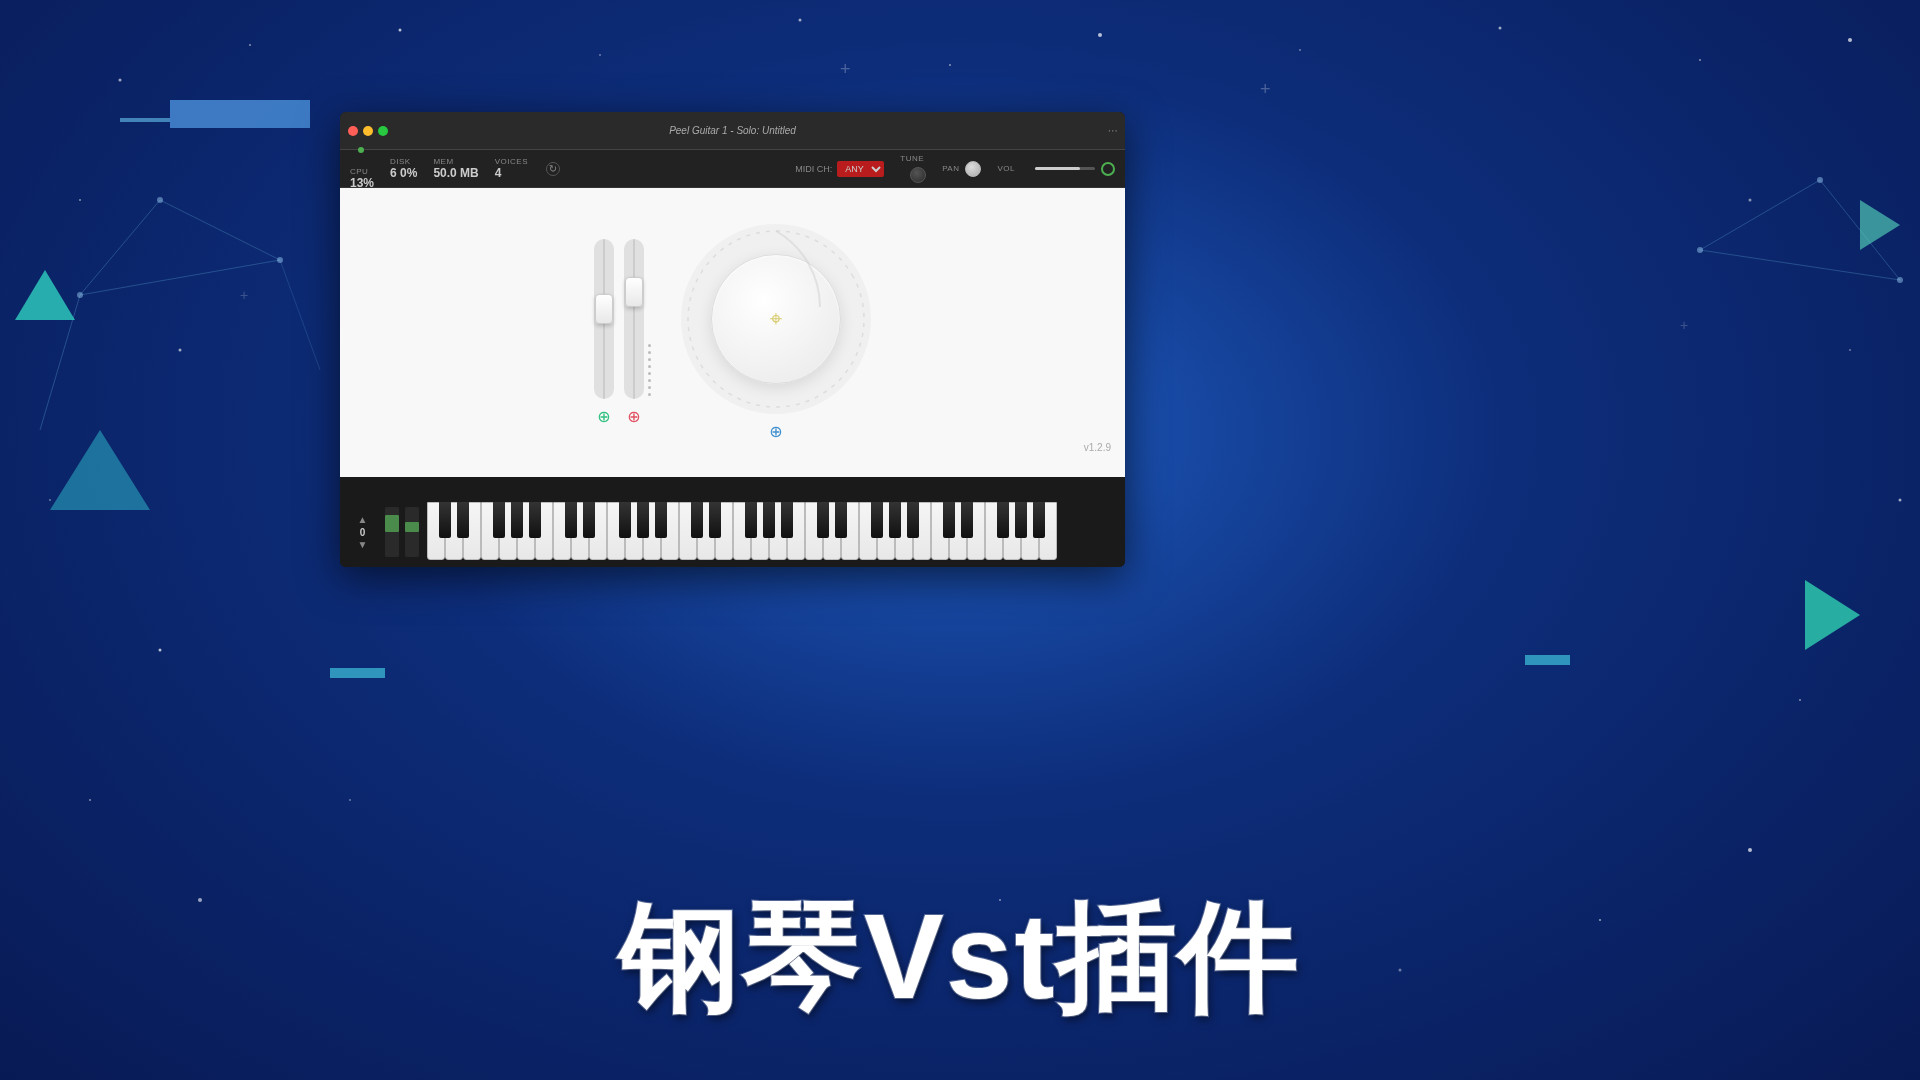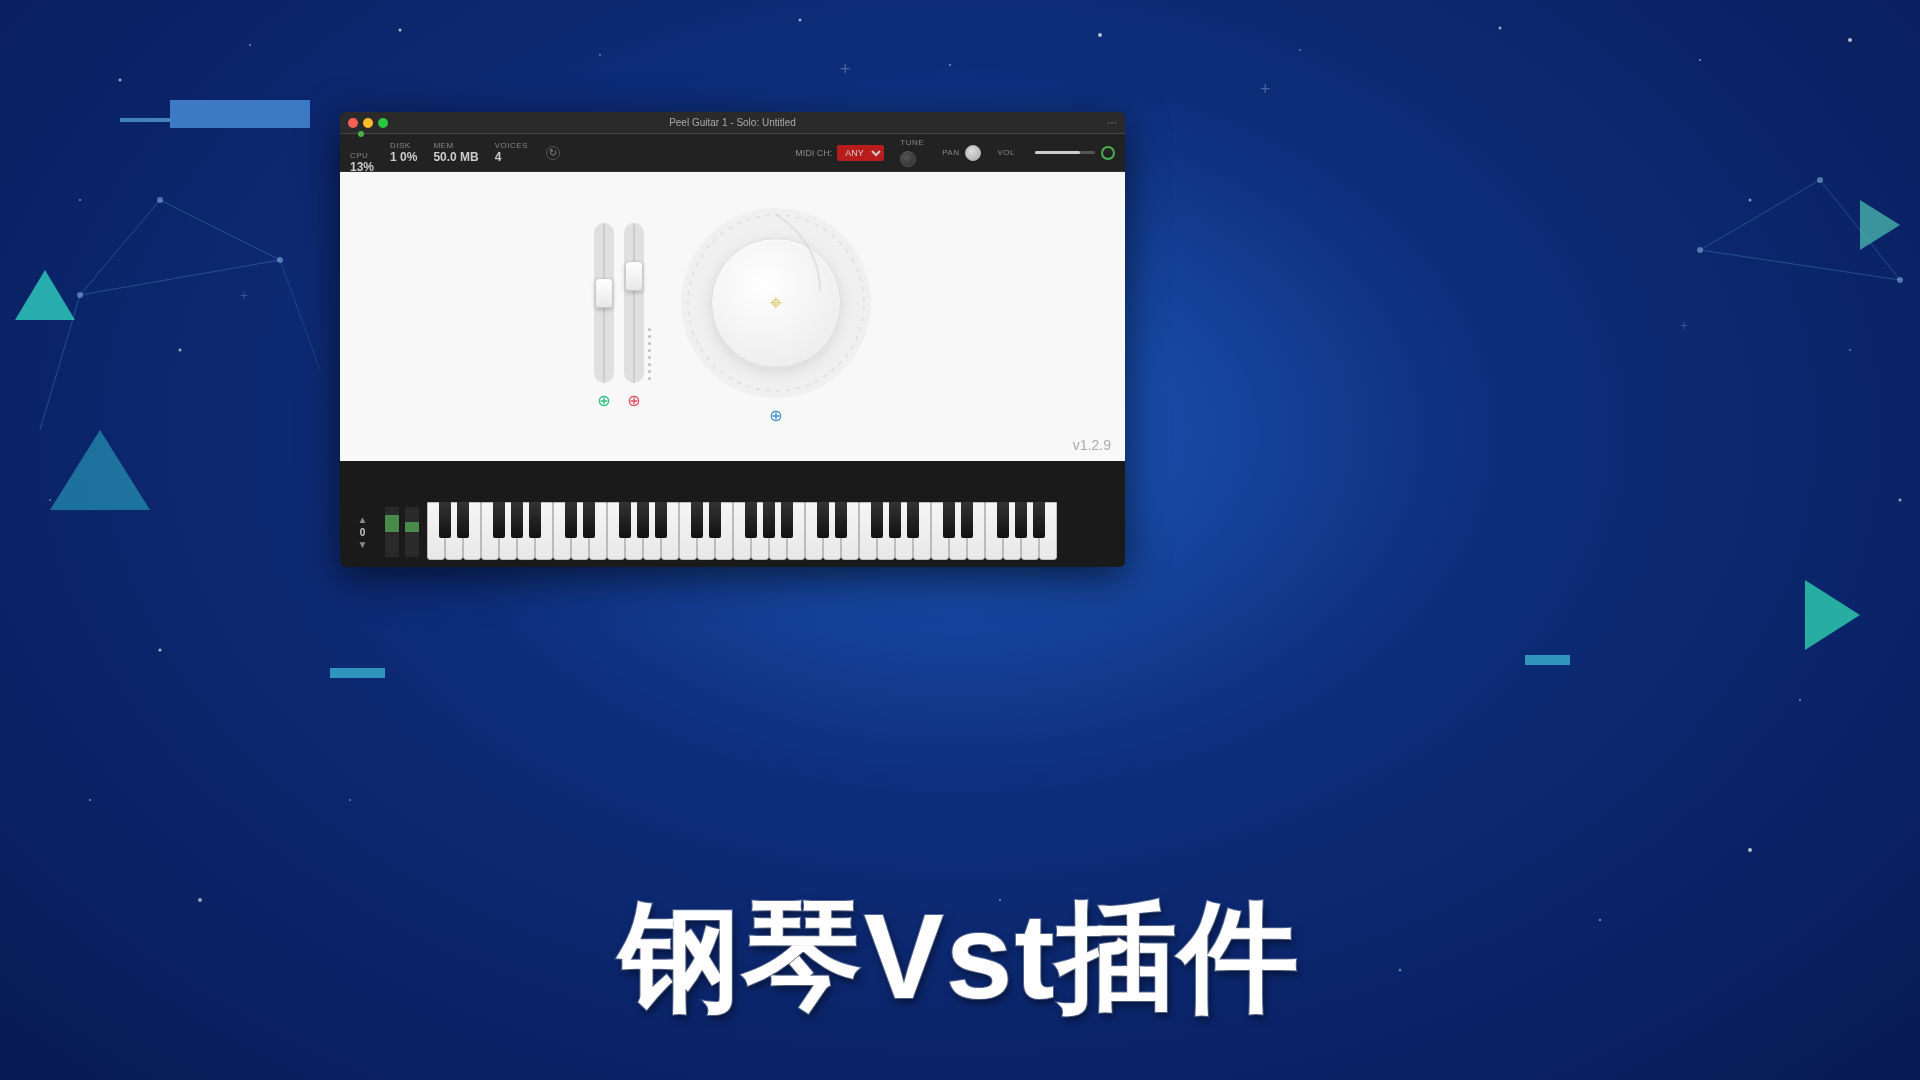--- a/index.html
+++ b/index.html
@@ -126,27 +126,28 @@
       width: 785px;
       height: 455px;
       background: #1a1a1a;
       border-radius: 6px;
       box-shadow: 0 10px 40px rgba(0,0,0,0.6);
       overflow: hidden;
     }
 
     
     .title-bar {
-      height: 22px;
+      height: 38px;
       background: #2a2a2a;
       display: flex;
       align-items: center;
       justify-content: space-between;
       padding: 0 8px;
       border-bottom: 1px solid #444;
+      font-style: italic;
     }
     .window-controls {
       display: flex;
       gap: 5px;
       align-items: center;
     }
     .win-btn {
       width: 10px;
       height: 10px;
       border-radius: 50%;
@@ -411,23 +412,23 @@
       cursor: pointer;
     }
     .knob-inner-icon {
       font-size: 22px;
       color: #c8b830;
       opacity: 0.7;
     }
 
     .version-text {
       position: absolute;
-      bottom: 8px;
+      bottom: 24px;
       right: 14px;
-      font-size: 14px;
+      font-size: 10px;
       color: #aaa;
     }
 
     
     .piano-bar {
       position: absolute;
       bottom: 0;
       left: 0;
       right: 0;
       height: 70px;
@@ -603,21 +604,21 @@
   <div class="control-bar">
     <div class="control-group-inline">
       <div class="status-dot"></div>
       <div class="control-group">
         <span class="control-label">CPU</span>
         <span class="control-value">13%</span>
       </div>
     </div>
     <div class="control-group">
       <span class="control-label">DISK</span>
-      <span class="control-value">1 0%</span>
+      <span class="control-value">6 0%</span>
     </div>
     <div class="control-group">
       <span class="control-label">MEM</span>
       <span class="control-value">50.0 MB</span>
     </div>
     <div class="control-group">
       <span class="control-label">VOICES</span>
       <span class="control-value">4</span>
     </div>
     <div style="width:14px;height:14px;border:1px solid #555;border-radius:50%;display:flex;align-items:center;justify-content:center;cursor:pointer;margin-left:2px;">
@@ -627,21 +628,21 @@
     <div class="separator"></div>
 
     <div class="midi-group">
       <span>MIDI CH:</span>
       <select class="midi-select">
         <option>ANY</option>
         <option>1</option><option>2</option><option>3</option>
       </select>
     </div>
 
-    <div class="control-group" style="flex-direction:column;align-items:flex-start;gap:4px;">
+    <div class="control-group" style="flex-direction:column;align-items:flex-end;gap:4px;">
       <span class="control-label" style="margin-right:2px;">TUNE</span>
       <div class="knob-small"></div>
     </div>
 
     <div class="control-group" style="flex-direction:row;align-items:center;gap:4px;">
       <span class="control-label" style="margin-right:2px;">PAN</span>
       <div class="knob-small-light"></div>
     </div>
 
     <div class="control-group" style="flex-direction:row;align-items:center;gap:6px;">

